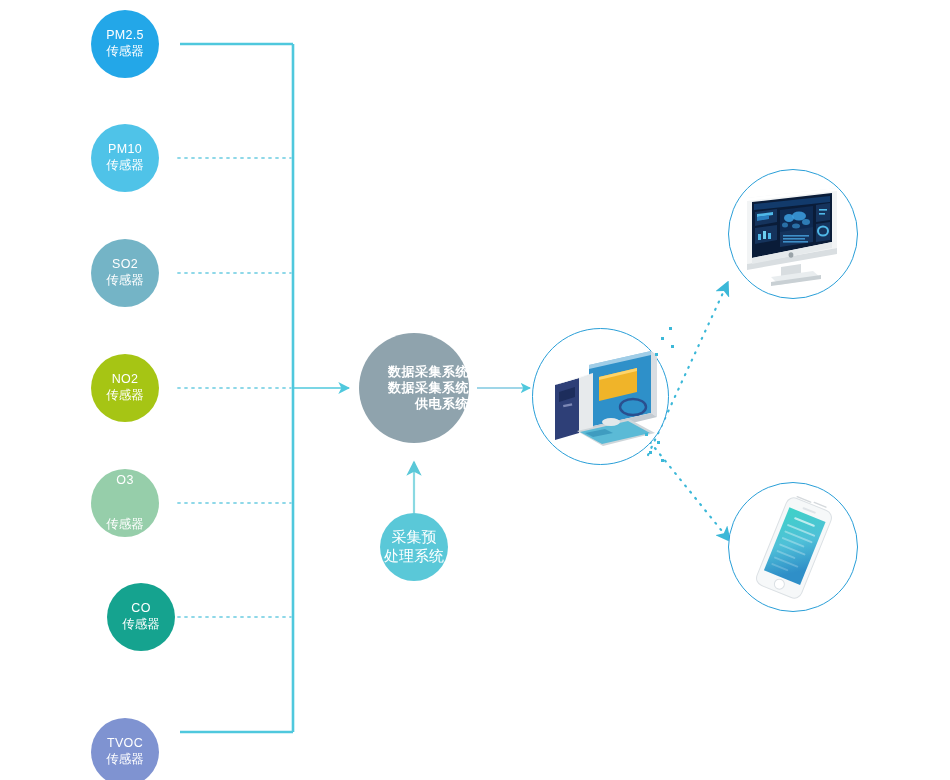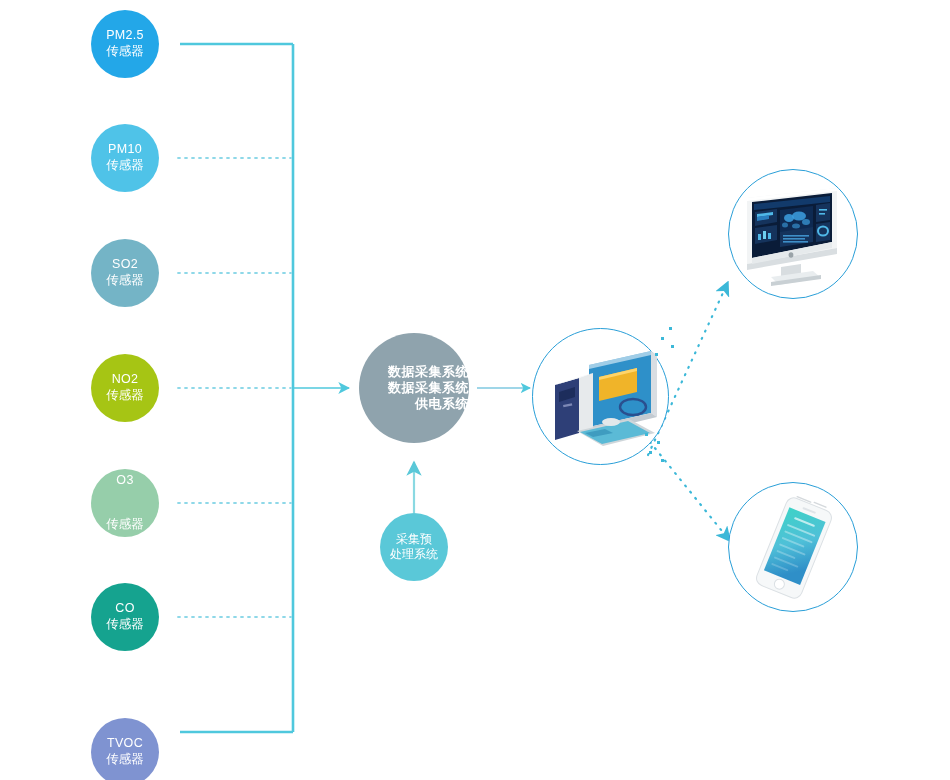--- a/index.html
+++ b/index.html
@@ -45,21 +45,21 @@
     width: 110px;
     height: 110px;
     font-size: 13px;
     font-weight: bold;
     letter-spacing: .5px;
     align-items: flex-end;
   }
   .pre-node {
     width: 68px;
     height: 68px;
-    font-size: 12px;
+    font-size: 15px;
   }
   .device-circle {
     position: absolute;
     border-radius: 50%;
     border: 1.6px solid #2a9fd8;
     background: #ffffff;
     box-sizing: border-box;
   }
   svg.overlay {
     position: absolute;
@@ -133,21 +133,21 @@
   <div class="node sensor-node" style="left:91px; top:354px; background:#a6c514;">
     <span class="ln ln-code">NO2</span>
     <span class="ln">传感器</span>
   </div>
 
   <div class="node sensor-node" style="left:91px; top:469px; background:#96ceaa;gap:28px;">
     <span class="ln ln-code">O3</span>
     <span class="ln">传感器</span>
   </div>
 
-  <div class="node sensor-node" style="left:91px; top:583px; background:#15a38f;">
+  <div class="node sensor-node" style="left:107px; top:583px; background:#15a38f;">
     <span class="ln ln-code">CO</span>
     <span class="ln">传感器</span>
   </div>
 
   <div class="node sensor-node" style="left:91px; top:718px; background:#7f93d1;">
     <span class="ln ln-code">TVOC</span>
     <span class="ln">传感器</span>
   </div>
 
   <div class="node hub-node" style="left:359px; top:333px; background:#8fa3ad;">

